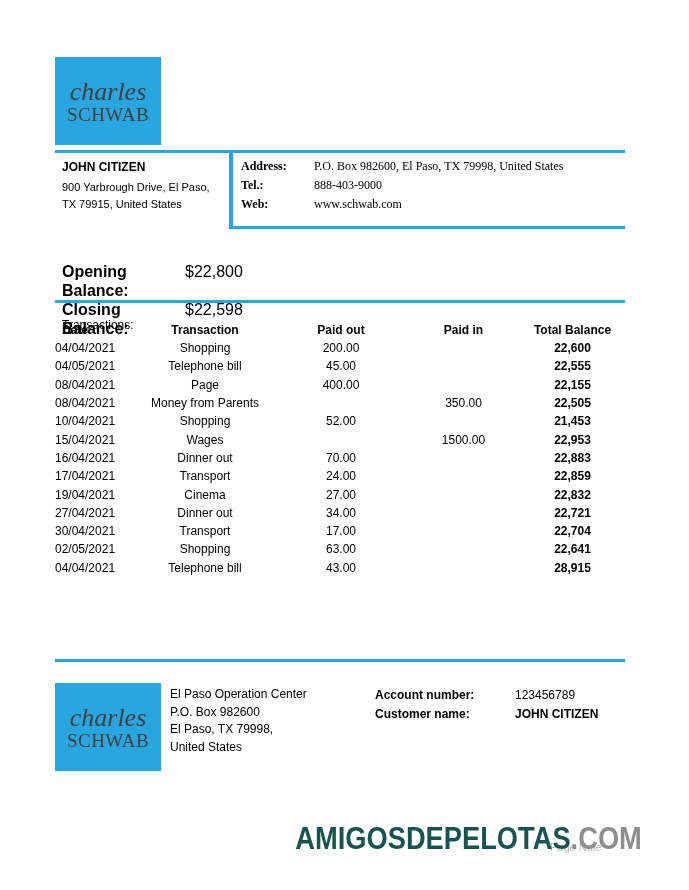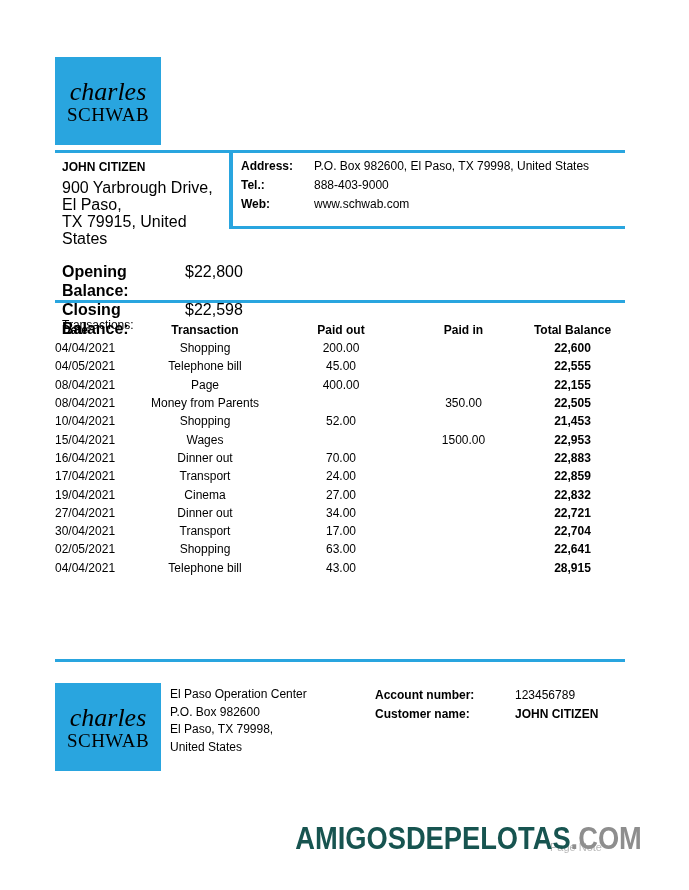--- a/index.html
+++ b/index.html
@@ -1,42 +1,42 @@
 <!DOCTYPE html>
 <html><head>
 <meta charset="utf-8">
 <style>
   * { margin:0; padding:0; box-sizing:border-box; }
   html,body { background:#ffffff; }
   body { font-family:"Liberation Sans", sans-serif; color:#000; }
   .page { position:relative; width:689px; height:890px; background:#fff; overflow:hidden; }
 
   
-  .logo { position:absolute; width:106px; height:88px; background:#29A5DF; color:#000000;
+  .logo { position:absolute; width:106px; height:88px; background:#29A5DF; color:#404040;
           display:flex; flex-direction:column; align-items:center; justify-content:center; }
   .logo-top { left:55px; top:57px; }
   .logo-bottom { left:55px; top:683px; }
   .logo-charles { font-family:"Liberation Serif", serif; font-style:italic; font-size:26px; line-height:27px; }
   .logo-schwab  { font-family:"Liberation Serif", serif; font-size:19px; line-height:20px; letter-spacing:.5px; }
 
   
   .rule { position:absolute; background:#29A5DF; height:3px; }
   .rule-top    { left:55px; top:150px; width:570px; }
   .rule-head-bottom { left:229px; top:226px; width:396px; }
   .rule-balances    { left:55px; top:300px; width:570px; }
   .rule-footer      { left:55px; top:659px; width:570px; }
 
   
   .header-grid { position:absolute; left:55px; top:153px; width:570px; height:73px; display:flex; }
   .customer-block { width:174px; padding:7px 6px 0 7px; }
   .customer-name { font-size:12px; font-weight:bold; margin-bottom:5px; }
-  .customer-addr { font-size:16px; line-height:17px; }
+  .customer-addr { font-size:11px; line-height:17px; }
   .vsep { width:4px; background:#29A5DF; }
   .contact-block { flex:1; padding:4px 0 0 8px; }
-  .contact-row { display:flex; line-height:19px; font-size:12px; }
+  .contact-row { display:flex; line-height:19px; font-size:12px;font-family:Liberation Serif, serif; }
   .contact-label { width:73px; font-weight:bold; }
 
   
   .balances { position:absolute; left:62px; top:262px; }
   .balance-row { display:flex; line-height:19px; font-size:16px; }
   .balance-label { width:123px; font-weight:bold; }
 
   .tx-section-label { position:absolute; left:62px; top:318px; font-size:12px; }
 
   

